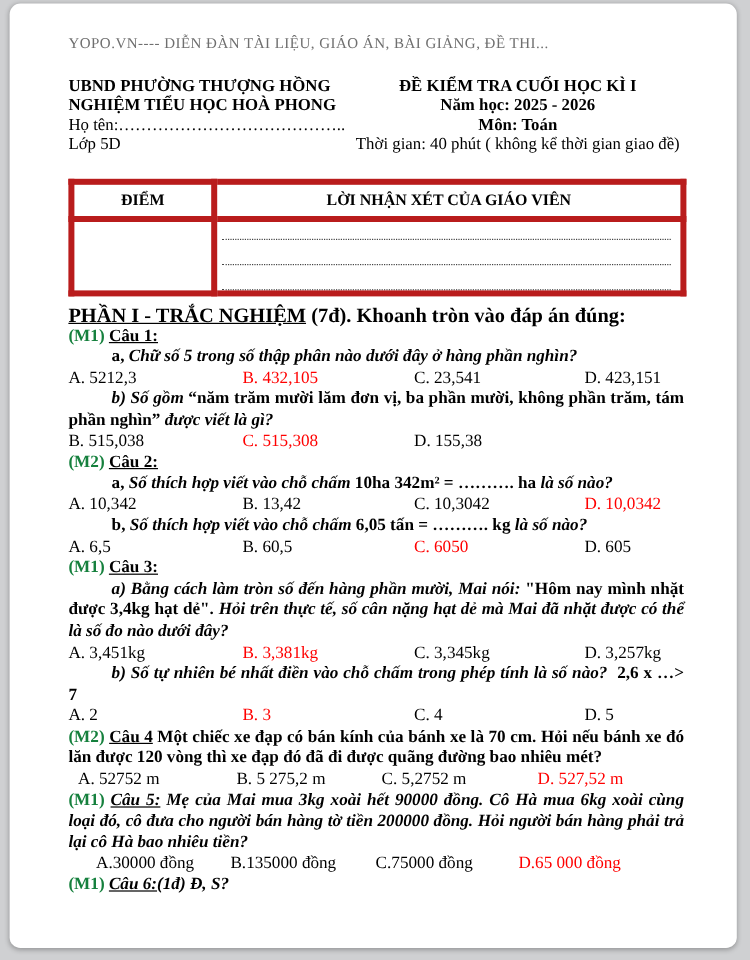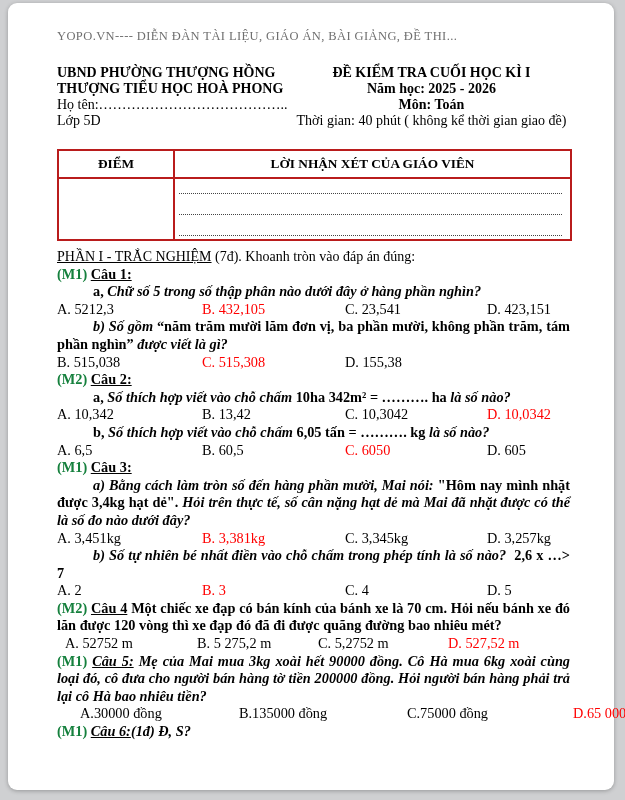--- a/index.html
+++ b/index.html
@@ -43,44 +43,44 @@
     white-space: nowrap;
   }
   .b { font-weight: bold; }
   .score-table {
     border-collapse: collapse;
     width: 515px;
     margin-top: 20px;
     table-layout: fixed;
   }
   .score-table th, .score-table td {
-    border: 2px solid #b91c1c;
+    border: 5px solid #b91c1c;
     padding: 0;
     vertical-align: top;
   }
   .score-table th {
     height: 26px;
     font-size: 13.3px;
     font-weight: bold;
     text-align: center;
     vertical-align: middle;
   }
   .col-score { width: 114px; }
   .score-body { height: 62px; }
   .dots-wrap { padding: 0 8px 0 4px; }
   .dotline {
     height: 20px;
     border-bottom: 1.6px dotted #444;
   }
   .dotline.first { height: 14px; }
   .section-line {
     margin-top: 7px;
-    font-size: 14px;
+    font-size: 17px;
     line-height: 17.6px;
-    font-weight: normal;
+    font-weight: bold;
   }
   .u { text-decoration: underline; }
   .ql {
     font-size: 14.3px;
     line-height: 17.6px;
     text-align: justify;
   }
   .indent { text-indent: 36px; }
   .red { color: #ff0000; }
   .level { color: #15803d; font-weight: bold; }
@@ -93,35 +93,34 @@
     font-size: 14.3px;
     line-height: 17.6px;
   }
   .opts.tight4 {
     padding-left: 8px;
     grid-template-columns: 132px 121px 130px auto;
   }
   .opts.tight5 {
     padding-left: 23px;
     grid-template-columns: 112px 121px 119px auto;
-    gap: 47px;
   }
   .opts span { white-space: nowrap; }
 </style>
 </head>
 <body>
 
 <div class="page">
 
   <div class="watermark">YOPO.VN---- DIỄN ĐÀN TÀI LIỆU, GIÁO ÁN, BÀI GIẢNG, ĐỀ THI...</div>
 
   <div class="hdr">
     <div class="hdr-left">
       <div class="hl b">UBND PHƯỜNG THƯỢNG HỒNG</div>
-      <div class="hl b">THƯỢNG TIỂU HỌC HOÀ PHONG</div>
+      <div class="hl b">NGHIỆM TIỂU HỌC HOÀ PHONG</div>
       <div class="hl">Họ tên:…………………………………..</div>
       <div class="hl">Lớp 5D</div>
     </div>
     <div class="hdr-right">
       <div class="hl b">ĐỀ KIỂM TRA CUỐI HỌC KÌ I</div>
       <div class="hl b">Năm học: 2025 - 2026</div>
       <div class="hl b">Môn: Toán</div>
       <div class="hl">Thời gian: 40 phút ( không kể thời gian giao đề)</div>
     </div>
   </div>

